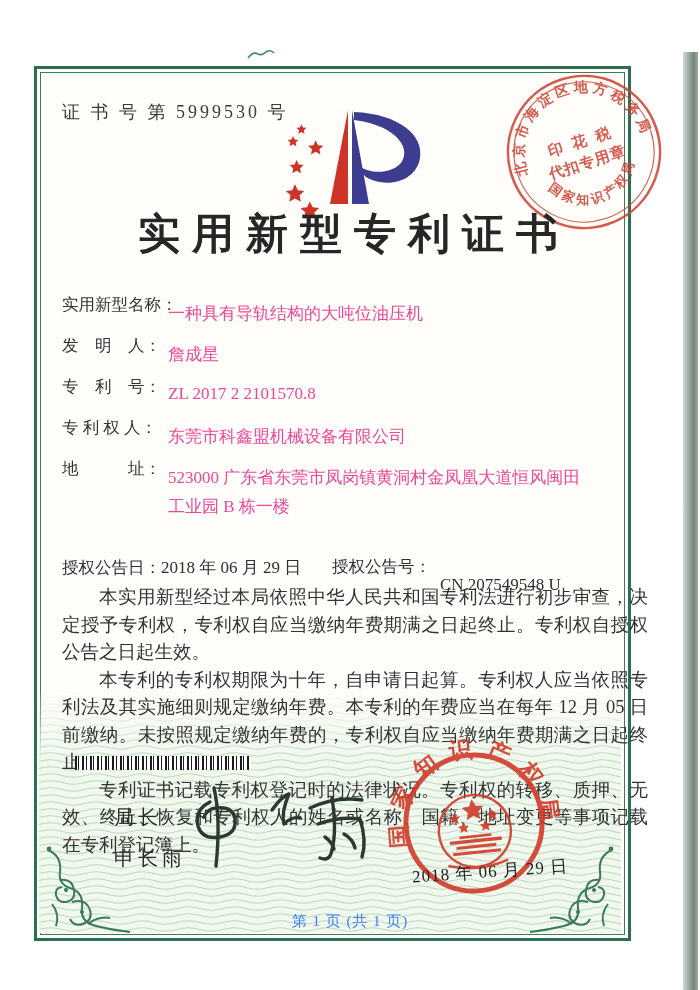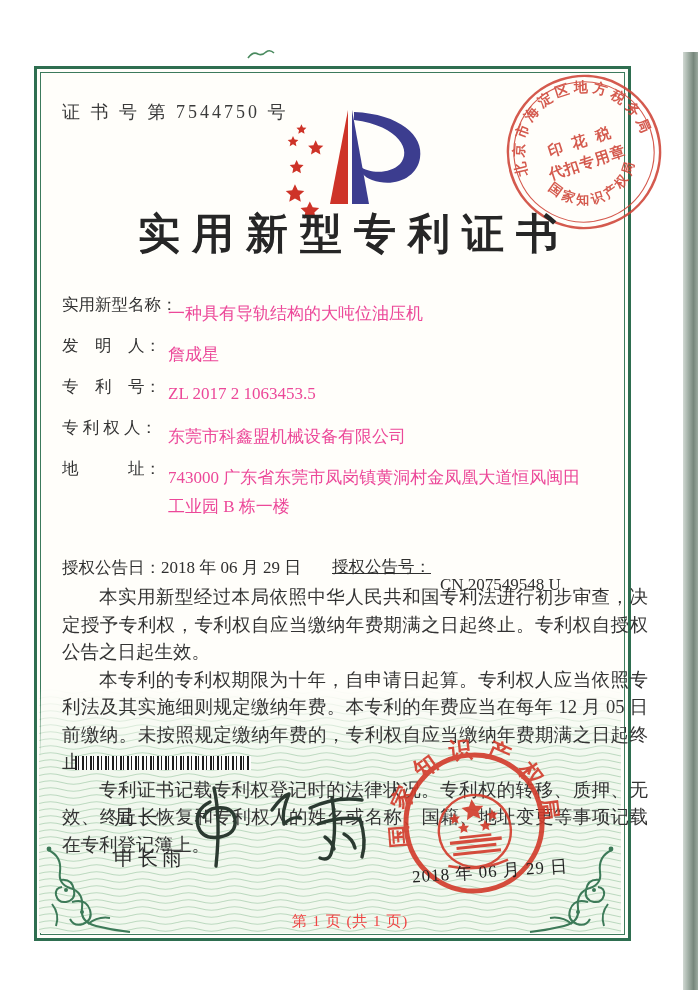--- a/index.html
+++ b/index.html
@@ -27,38 +27,38 @@
   .title{
     left:4px;top:206px;width:700px;text-align:center;
     font-size:42px;font-weight:600;letter-spacing:12px;color:#262626;
   }
   .fields{position:absolute;left:62px;top:294px;width:575px;}
   .frow{position:relative;height:41px;font-size:16.5px;}
   .frow .lbl{color:#333;}
   .frow .val{position:absolute;left:106px;top:0;font-size:17px;color:#ec4899;white-space:nowrap;margin-top:8px;}
   .frow.addr2{height:27px;margin-top:-12px;}
   .grant-row{position:absolute;left:62px;top:556px;width:575px;font-size:16.5px;}
-  .grant-no-lbl{position:absolute;left:270px;top:0;text-decoration:underline;}
+  .grant-no-lbl{position:absolute;left:270px;top:0;}
   .grant-no-val{position:absolute;left:378px;top:0;font-size:17px;margin-top:19px;}
   .paras{position:absolute;left:62px;top:584px;width:586px;}
   .paras p{
     margin:0;text-indent:2em;font-size:18.5px;line-height:27.5px;
     color:#333;text-align:justify;
   }
   .barcode{
     position:absolute;left:75px;top:756px;width:176px;height:14px;
     background:repeating-linear-gradient(90deg,
       #1c1c1c 0 2px,#fdfdfd 2px 3px,#1c1c1c 3px 4px,#fdfdfd 4px 7px,
       #1c1c1c 7px 9px,#fdfdfd 9px 11px,#1c1c1c 11px 12px,#fdfdfd 12px 15px);
   }
   .director-block{position:absolute;left:82px;top:804px;font-size:20px;letter-spacing:4px;color:#2c2c2c;}
   .director-block div{margin-bottom:14px;margin-left:32px;}
   .footer{
     position:absolute;left:0;top:912px;width:700px;text-align:center;
-    font-size:15px;color:#ef4444;letter-spacing:1px;
+    font-size:15px;color:#3b82f6;letter-spacing:1px;
   }
   .seal-date{
     position:absolute;left:412px;top:860px;font-size:17px;color:#222;
     transform:rotate(-4deg);letter-spacing:1px;
   }
   svg{position:absolute;overflow:visible;}
   .sig-svg path{fill:none;stroke:#2b3a31;stroke-width:3.4;stroke-linecap:round;stroke-linejoin:round;}
 </style>
 </head>
 <body>
@@ -116,21 +116,21 @@
     <path d="M80,64 q-8,10 -4,22"></path>
     <path d="M44,84 q-10,-8 -22,-6"></path>
   </g>
   <g fill="#3c7a58">
     <circle cx="83" cy="9" r="2.4"></circle>
       <circle cx="66" cy="50" r="2"></circle>
       <circle cx="50" cy="72" r="2"></circle>
   </g>
 </svg>
 
-<div class="abs cert-no">证 书 号 第 7544750 号</div>
+<div class="abs cert-no">证 书 号 第 5999530 号</div>
 
 <svg style="left:272px;top:106px;" width="156" height="102" viewBox="0 0 156 102">
   <polygon points="76,4 58,98 76,98" fill="#ce3328"></polygon>
   <polygon points="80,4 80,98 97,98" fill="#3c3d8f"></polygon>
   <path d="M82,6 C128,8 152,30 148,52 C145,72 122,82 100,74 C92,71 88,66 87,60 C98,68 118,68 128,58 C140,45 128,20 82,14 Z" fill="#3c3d8f"></path>
   <g fill="#ce3328">
     <path d="M42,26 l2.2,4.6 5,.6 -3.7,3.4 1,4.9 -4.5,-2.5 -4.4,2.5 1,-4.9 -3.7,-3.4 5,-.6 Z" transform="translate(0,0) scale(0.7)"></path>
     <path d="M28,40 l2.2,4.6 5,.6 -3.7,3.4 1,4.9 -4.5,-2.5 -4.4,2.5 1,-4.9 -3.7,-3.4 5,-.6 Z" transform="scale(0.75)"></path>
     <path d="M56,44 l3,6.2 6.8,.8 -5,4.6 1.3,6.6 -6.1,-3.4 -6,3.4 1.3,-6.6 -5,-4.6 6.8,-.8 Z" transform="scale(0.78)"></path>
     <path d="M30,66 l2.6,5.4 5.9,.7 -4.3,4 1.1,5.8 -5.3,-3 -5.2,3 1.1,-5.8 -4.3,-4 5.9,-.7 Z" transform="scale(0.82)"></path>
@@ -164,29 +164,29 @@
   <div class="frow">
     <span class="lbl">实用新型名称：</span>
     <span class="val">一种具有导轨结构的大吨位油压机</span>
   </div>
   <div class="frow">
     <span class="lbl">发　明　人：</span>
     <span class="val">詹成星</span>
   </div>
   <div class="frow">
     <span class="lbl">专　利　号：</span>
-    <span class="val">ZL 2017 2 1063453.5</span>
+    <span class="val">ZL 2017 2 2101570.8</span>
   </div>
   <div class="frow">
     <span class="lbl">专 利 权 人：</span>
     <span class="val">东莞市科鑫盟机械设备有限公司</span>
   </div>
   <div class="frow">
     <span class="lbl">地　　　址：</span>
-    <span class="val">743000 广东省东莞市凤岗镇黄洞村金凤凰大道恒风闽田</span>
+    <span class="val">523000 广东省东莞市凤岗镇黄洞村金凤凰大道恒风闽田</span>
   </div>
   <div class="frow addr2">
     <span class="val">工业园 B 栋一楼</span>
   </div>
 </div>
 
 <div class="grant-row">
   <span class="lbl">授权公告日：</span><span style="font-size:17px;">2018 年 06 月 29 日</span>
   <span class="grant-no-lbl">授权公告号：</span>
   <span class="grant-no-val">CN 207549548 U</span>

